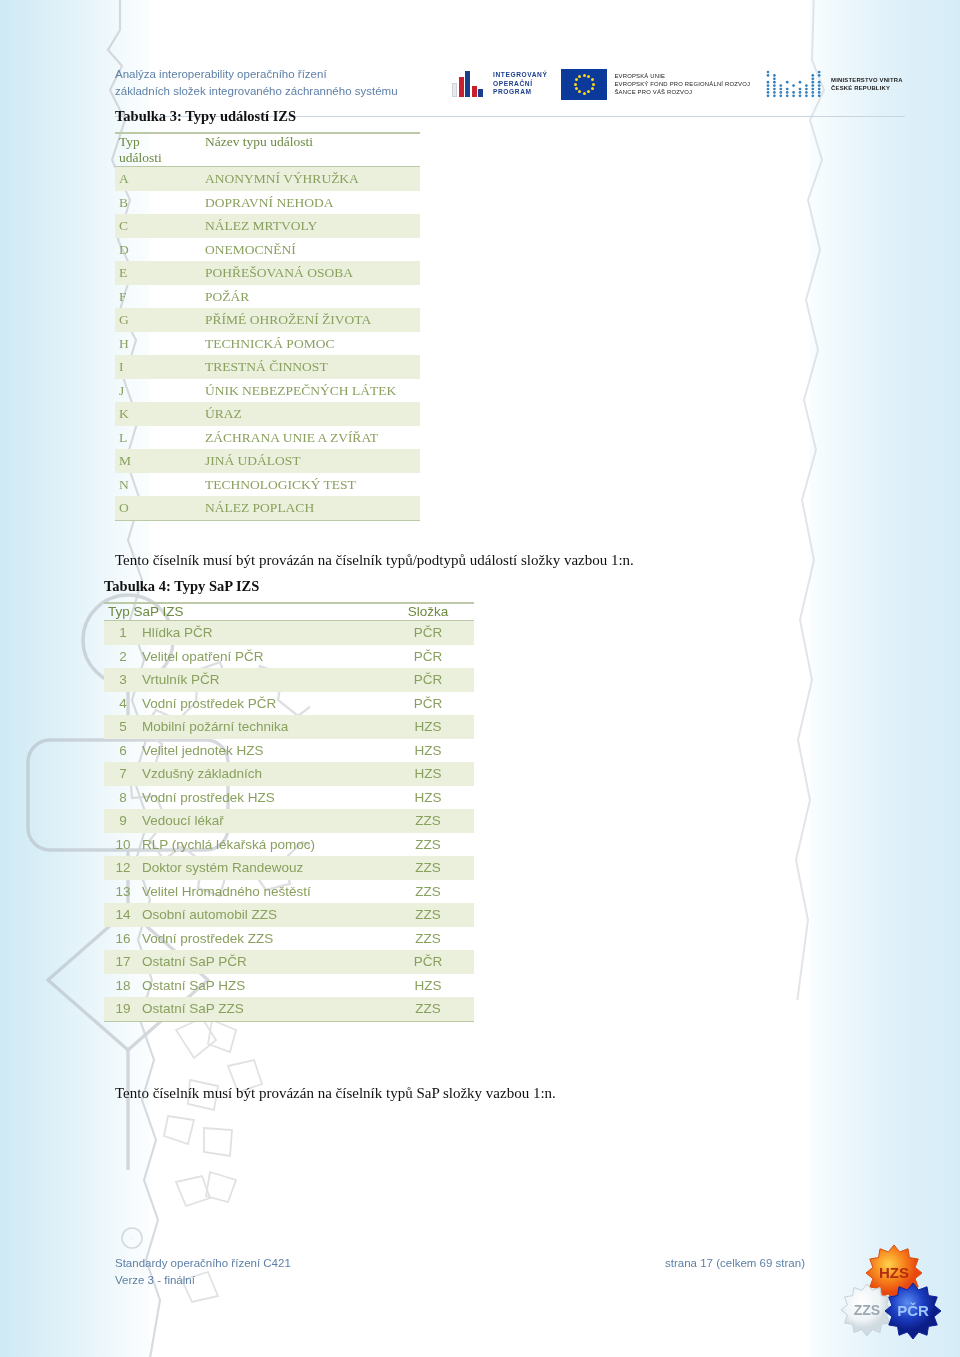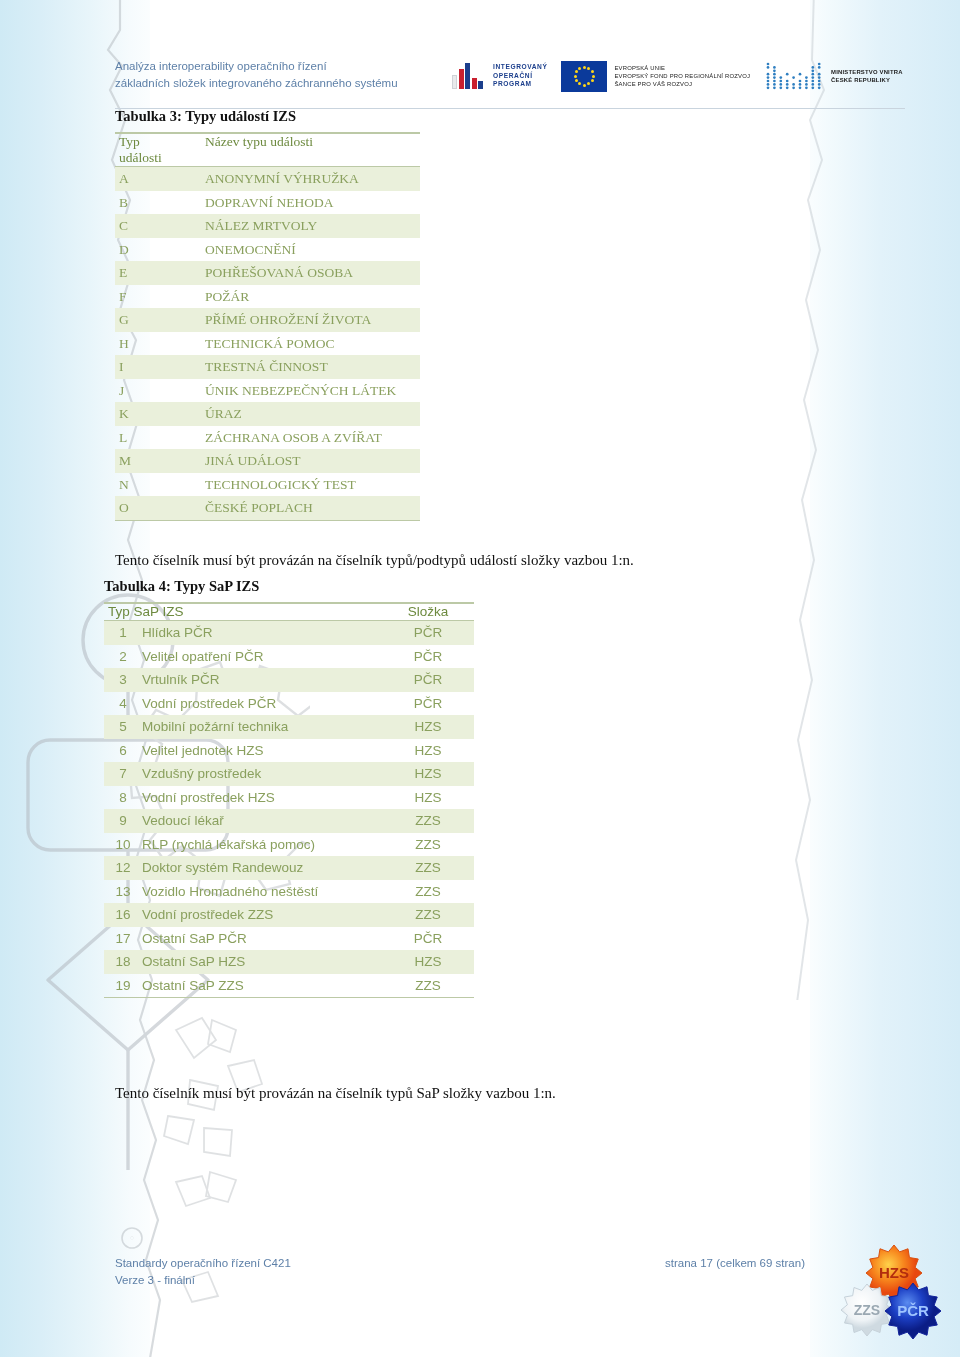--- a/index.html
+++ b/index.html
@@ -23,21 +23,21 @@
     background:#ffffff;
   }
 
   
   .wm{position:absolute;pointer-events:none;}
   #wm-left{left:-20px;top:-30px;width:330px;height:1420px;opacity:.55;}
   #wm-right{right:-30px;top:0px;width:200px;height:1000px;opacity:.45;}
 
   
   #doc-header{
-    position:absolute;left:0;top:8px;width:762px;height:100px;
+    position:absolute;left:0;top:16px;width:762px;height:100px;
   }
   #header-title{
     position:absolute;left:115px;top:50px;
     color:#5e80a8;font-size:11.5px;line-height:17px;
     white-space:pre-line;font-family:"Liberation Sans", sans-serif;
   }
   #header-rule{
     position:absolute;left:115px;top:100px;width:790px;height:1px;
     background:#c9d4de;
   }
@@ -382,33 +382,33 @@
           <tr>
             <td class="c1">J</td>
             <td class="c2">ÚNIK NEBEZPEČNÝCH LÁTEK</td>
           </tr>
           <tr>
             <td class="c1">K</td>
             <td class="c2">ÚRAZ</td>
           </tr>
           <tr>
             <td class="c1">L</td>
-            <td class="c2">ZÁCHRANA OSOB A ZVÍŘAT</td>
+            <td class="c2">ZÁCHRANA UNIE A ZVÍŘAT</td>
           </tr>
           <tr>
             <td class="c1">M</td>
             <td class="c2">JINÁ UDÁLOST</td>
           </tr>
           <tr>
             <td class="c1">N</td>
             <td class="c2">TECHNOLOGICKÝ TEST</td>
           </tr>
           <tr>
             <td class="c1">O</td>
-            <td class="c2">ČESKÉ POPLACH</td>
+            <td class="c2">NÁLEZ POPLACH</td>
           </tr>
         </tbody>
       <tfoot>
           <tr>
             <td class="t-bottom" colspan="2"></td>
           </tr>
         </tfoot>
     </table>
   </div>
 
@@ -454,21 +454,21 @@
             <td class="c2">Mobilní požární technika</td>
             <td class="c3">HZS</td>
           </tr>
           <tr>
             <td class="c1">6</td>
             <td class="c2">Velitel jednotek HZS</td>
             <td class="c3">HZS</td>
           </tr>
           <tr>
             <td class="c1">7</td>
-            <td class="c2">Vzdušný prostředek</td>
+            <td class="c2">Vzdušný základních</td>
             <td class="c3">HZS</td>
           </tr>
           <tr>
             <td class="c1">8</td>
             <td class="c2">Vodní prostředek HZS</td>
             <td class="c3">HZS</td>
           </tr>
           <tr>
             <td class="c1">9</td>
             <td class="c2">Vedoucí lékař</td>
@@ -479,21 +479,26 @@
             <td class="c2">RLP (rychlá lékařská pomoc)</td>
             <td class="c3">ZZS</td>
           </tr>
           <tr>
             <td class="c1">12</td>
             <td class="c2">Doktor systém Randewouz</td>
             <td class="c3">ZZS</td>
           </tr>
           <tr>
             <td class="c1">13</td>
-            <td class="c2">Vozidlo Hromadného neštěstí</td>
+            <td class="c2">Velitel Hromadného neštěstí</td>
+            <td class="c3">ZZS</td>
+          </tr>
+          <tr>
+            <td class="c1">14</td>
+            <td class="c2">Osobní automobil ZZS</td>
             <td class="c3">ZZS</td>
           </tr>
           <tr>
             <td class="c1">16</td>
             <td class="c2">Vodní prostředek ZZS</td>
             <td class="c3">ZZS</td>
           </tr>
           <tr>
             <td class="c1">17</td>
             <td class="c2">Ostatní SaP PČR</td>

